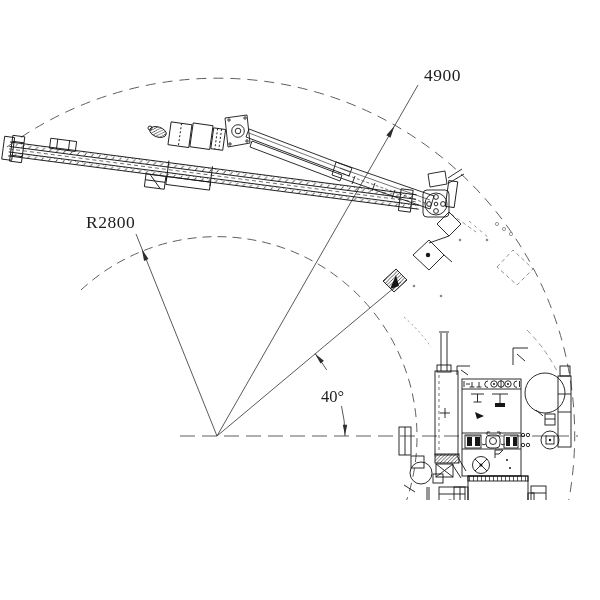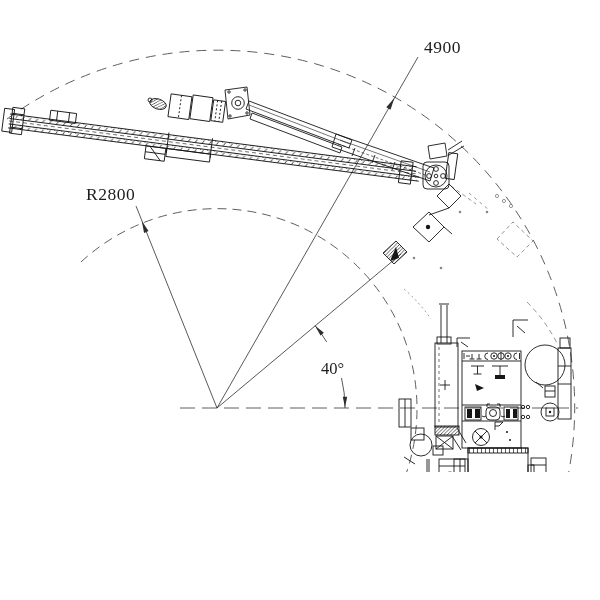--- a/index.html
+++ b/index.html
@@ -1,17 +1,17 @@
 <!DOCTYPE html>
 <html><head>
 <meta charset="utf-8">
 <style>
   html,body{margin:0;padding:0;background:#ffffff;}
   .stage{position:relative;width:600px;height:472px;background:#ffffff;overflow:hidden;
-         font-family:"Liberation Serif", serif;}
+         font-family:"Liberation Serif", serif;margin-top:28px;}
   svg{display:block;}
   text{font-family:"Liberation Serif", serif;fill:#1d1d1d;}
   .dim-label{font-size:17.5px;letter-spacing:.5px;}
   .ang-label{font-size:16.5px;}
 </style>
 </head>
 <body>
 
 <div class="stage">
 <svg width="600" height="600" viewBox="0 0 600 600">

